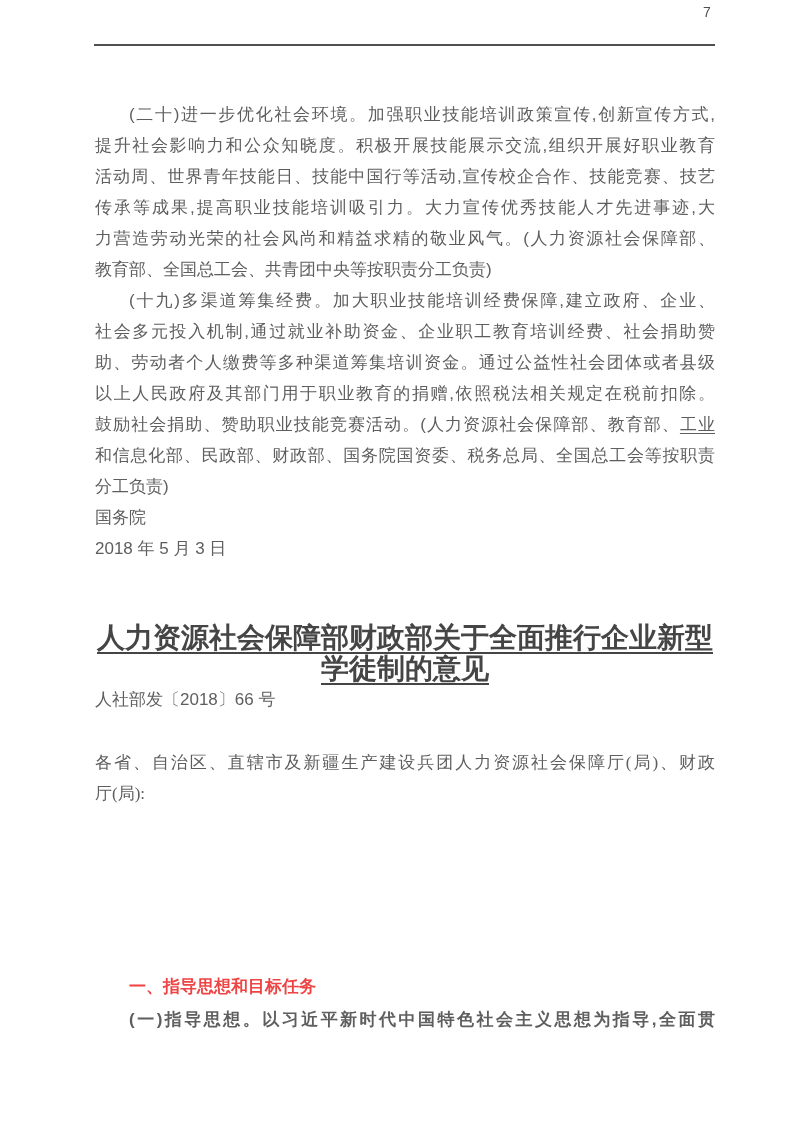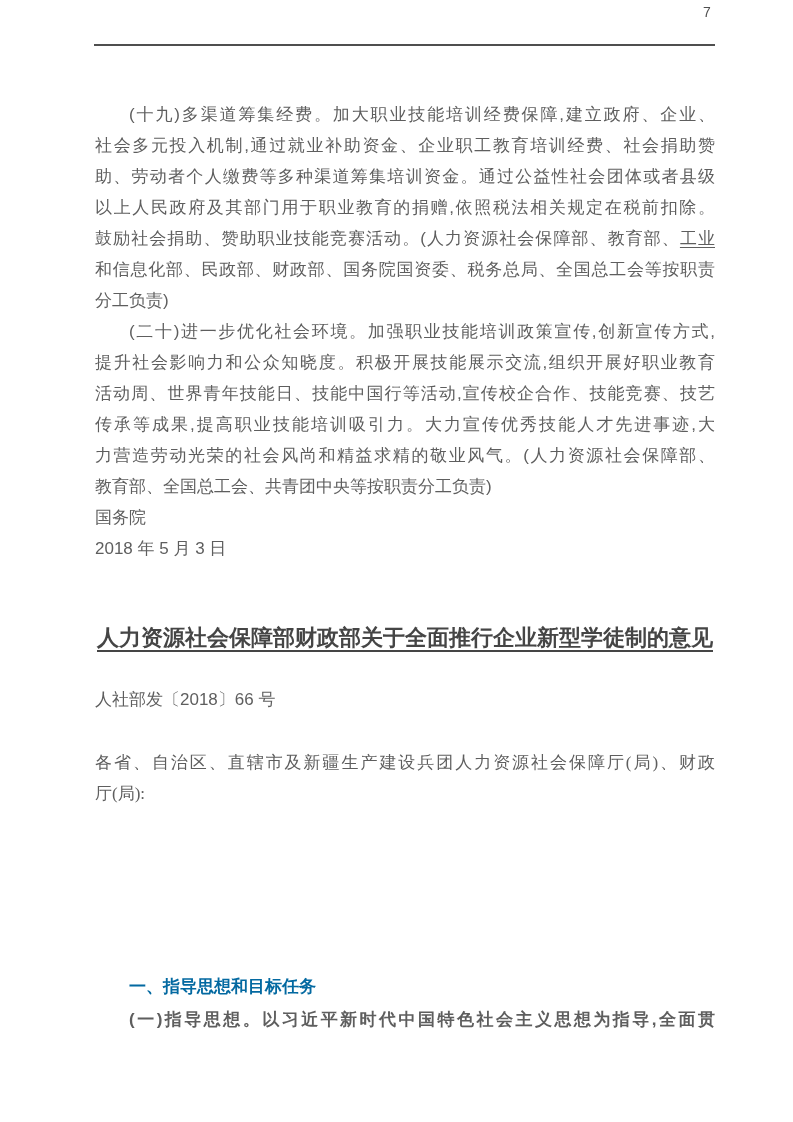--- a/index.html
+++ b/index.html
@@ -24,56 +24,56 @@
   .ln{text-align:justify;text-align-last:justify;}
   .ln.end{text-align-last:left;}
   .ln.ind{text-indent:2em;}
   .u{text-decoration:underline;text-underline-offset:3px;}
   .sign{}
   .sign-org{padding-right:88px;}
   .sign-date{padding-right:52px;}
   .doc-title{
     position:absolute;top:622px;left:95px;width:620px;
     text-align:center;
-    font-size:22px;line-height:31px;font-weight:bold;color:#454545;
+    font-size:28px;line-height:31px;font-weight:bold;color:#454545;
     text-decoration:underline;text-decoration-thickness:2px;text-underline-offset:5px;
   }
   .doc-number{
     position:absolute;top:684px;left:95px;width:615px;
     text-align:left;
   }
   .heading{
-    font-weight:bold;color:#0369a1;text-indent:2em;
+    font-weight:bold;color:#ef4444;text-indent:2em;
   }
 </style>
 </head>
 <body>
 
 <div class="page">
 
   <div class="pagenum">7</div>
   <div class="rule"></div>
 
   <div class="block txt" style="top:99px;">
     <div>
+        <div class="ln ind"><span>(二十)进一步优化社会环境。加强职业技能培训政策宣传,创新宣传方式,</span></div>
+        <div class="ln"><span>提升社会影响力和公众知晓度。积极开展技能展示交流,组织开展好职业教育</span></div>
+        <div class="ln"><span>活动周、世界青年技能日、技能中国行等活动,宣传校企合作、技能竞赛、技艺</span></div>
+        <div class="ln"><span>传承等成果,提高职业技能培训吸引力。大力宣传优秀技能人才先进事迹,大</span></div>
+        <div class="ln"><span>力营造劳动光荣的社会风尚和精益求精的敬业风气。(人力资源社会保障部、</span></div>
+        <div class="ln end"><span>教育部、全国总工会、共青团中央等按职责分工负责)</span></div>
+      </div>
+    <div>
         <div class="ln ind"><span>(十九)多渠道筹集经费。加大职业技能培训经费保障,建立政府、企业、</span></div>
         <div class="ln"><span>社会多元投入机制,通过就业补助资金、企业职工教育培训经费、社会捐助赞</span></div>
         <div class="ln"><span>助、劳动者个人缴费等多种渠道筹集培训资金。通过公益性社会团体或者县级</span></div>
         <div class="ln"><span>以上人民政府及其部门用于职业教育的捐赠,依照税法相关规定在税前扣除。</span></div>
         <div class="ln"><span>鼓励社会捐助、赞助职业技能竞赛活动。(人力资源社会保障部、教育部、</span><span class="u">工业</span></div>
         <div class="ln"><span>和信息化部、民政部、财政部、国务院国资委、税务总局、全国总工会等按职责</span></div>
         <div class="ln end"><span>分工负责)</span></div>
-      </div>
-    <div>
-        <div class="ln ind"><span>(二十)进一步优化社会环境。加强职业技能培训政策宣传,创新宣传方式,</span></div>
-        <div class="ln"><span>提升社会影响力和公众知晓度。积极开展技能展示交流,组织开展好职业教育</span></div>
-        <div class="ln"><span>活动周、世界青年技能日、技能中国行等活动,宣传校企合作、技能竞赛、技艺</span></div>
-        <div class="ln"><span>传承等成果,提高职业技能培训吸引力。大力宣传优秀技能人才先进事迹,大</span></div>
-        <div class="ln"><span>力营造劳动光荣的社会风尚和精益求精的敬业风气。(人力资源社会保障部、</span></div>
-        <div class="ln end"><span>教育部、全国总工会、共青团中央等按职责分工负责)</span></div>
       </div>
     <div class="sign">
       <div class="sign-org">国务院</div>
       <div class="sign-date">2018 年 5 月 3 日</div>
     </div>
   </div>
 
   <div class="doc-title">人力资源社会保障部财政部关于全面推行企业新型学徒制的意见</div>
 
   <div class="doc-number txt">人社部发〔2018〕66 号</div>

